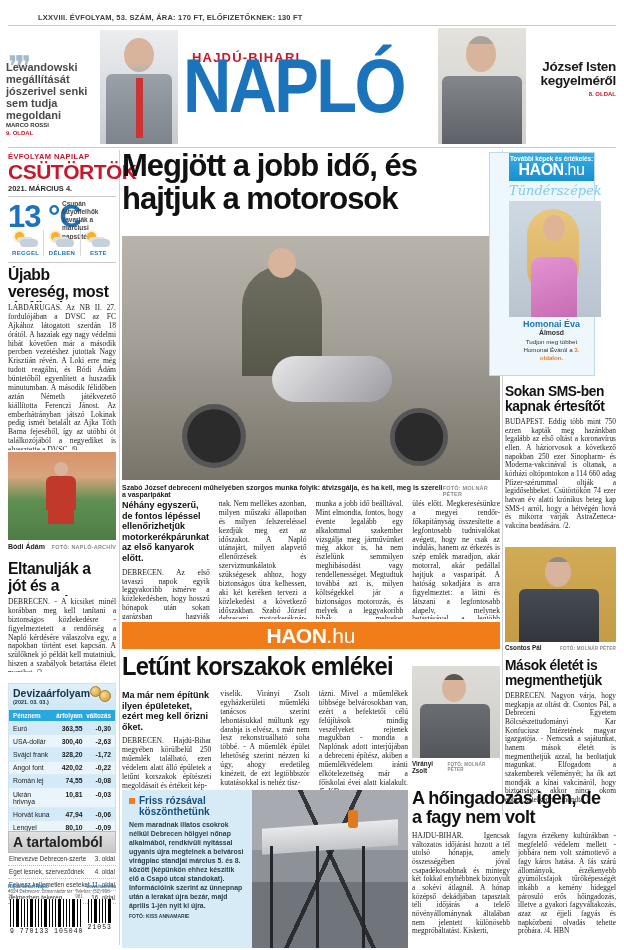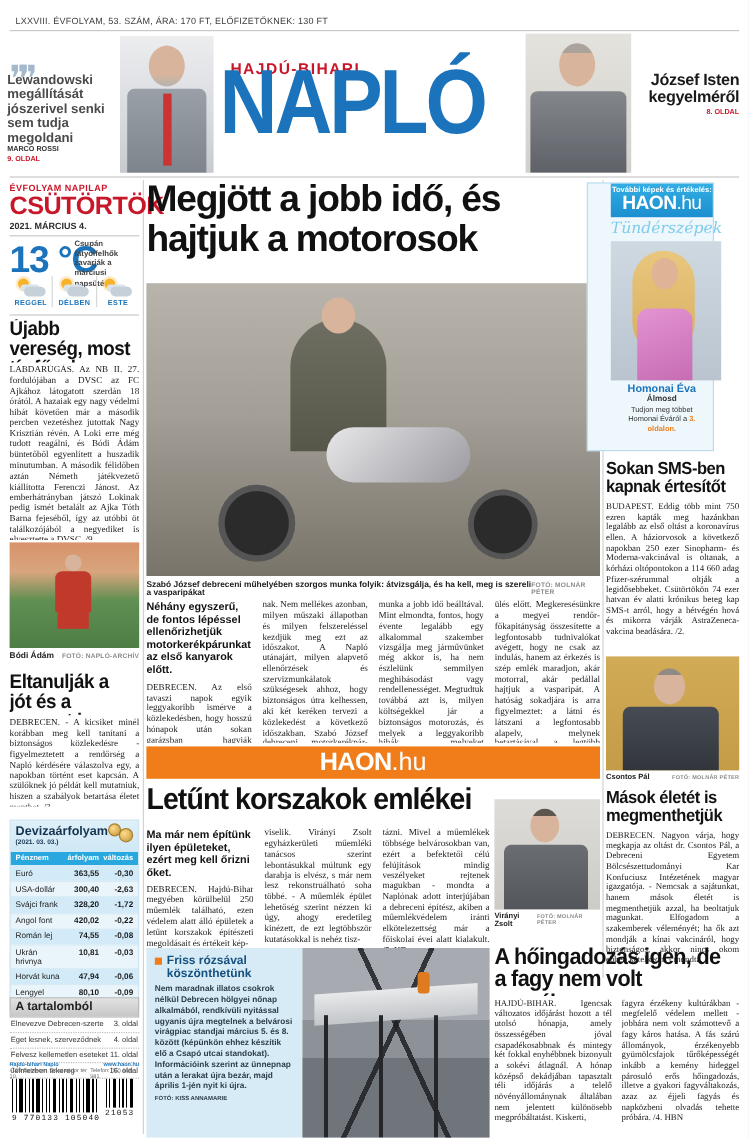--- a/index.html
+++ b/index.html
@@ -14,21 +14,21 @@
 
   
   .serif { font-family:"Liberation Serif", serif; text-align:justify; color:#1d1d1d; }
   .hl { font-weight:700; color:#111; letter-spacing:-0.4px; line-height:1.0; }
   .cond { transform:scaleX(.95); transform-origin:left top; }
   .credit { font-size:5.5px; font-weight:700; color:#8a8a8a; letter-spacing:.2px; }
   .capname { font-size:7px; font-weight:700; color:#222; }
   .red { color:#c9172a; }
 
   
-  .issue-line { left:13px; top:13px; width:580px; font-size:7.5px; font-weight:400; color:#3c3c3c; letter-spacing:.2px; }
+  .issue-line { left:38px; top:13px; width:580px; font-size:7.5px; font-weight:700; color:#3c3c3c; letter-spacing:.2px; }
   .rule-h { position:absolute; left:8px; right:8px; height:1px; background:#c9c9c9; }
   .rule-v { position:absolute; width:1px; background:#d2d2d2; }
 
   
   .quote-glyph { left:8px; top:55px; font-size:30px; color:#a4bacc; letter-spacing:-9px; line-height:.8; }
   .quote-text { left:6px; top:62px; width:92px; font-size:11px; line-height:1.08; font-weight:600; color:#4a4a4a; }
   .quote-author { left:6px; top:122px; font-size:6px; font-weight:700; color:#333; }
   .quote-page { left:6px; top:130px; font-size:6px; font-weight:700; }
   .kicker { left:192px; top:50px; font-size:13px; font-weight:700; color:#c9172a; letter-spacing:1.2px; }
   .napló { left:183px; top:48px; font-size:76px; font-weight:700; color:#1b74bb; letter-spacing:-3px; transform:scaleX(.88); transform-origin:left top; line-height:1.0; }
@@ -109,21 +109,21 @@
   .fx-cols { display:flex; background:#29a8e0; color:#fff; font-size:6.3px; font-weight:700; padding:2px 4px; }
   .fx-cols span:nth-child(1){ flex:1.2; } .fx-cols span:nth-child(2){ flex:1; text-align:right;} .fx-cols span:nth-child(3){ flex:.9; text-align:right;}
   .fx-row { display:flex; font-size:6.8px; padding:2.6px 4px; border-top:1px solid #d8ebf5; }
   .fx-row:nth-child(odd) { background:#d3ebf8; }
   .fx-row span:nth-child(1){ flex:1.2; color:#222; } 
   .fx-row span:nth-child(2){ flex:1; text-align:right; font-weight:700; }
   .fx-row span:nth-child(3){ flex:.9; text-align:right; font-weight:700; }
 
   
   .toc { left:8px; top:831px; width:108px; }
-  .toc-title { background:linear-gradient(180deg,#e2e2e2,#c7c7c7); border:1px solid #bbb; font-size:10px; font-weight:700; color:#222; padding:2px 4px; }
+  .toc-title { background:linear-gradient(180deg,#e2e2e2,#c7c7c7); border:1px solid #bbb; font-size:14px; font-weight:700; color:#222; padding:2px 4px; }
   .toc-item { display:flex; justify-content:space-between; font-size:6.3px; color:#333; padding:2.4px 1px; border-bottom:1px dotted #bdbdbd; }
   .toc-item .pg { color:#333; }
 
   
   .imprint { left:8px; top:884px; width:108px; display:flex; justify-content:space-between; font-size:4.6px; color:#6b6b6b; }
   .imprint .nm { color:#1b74bb; font-weight:700; }
   .imprint .web { color:#1b74bb; font-weight:700; text-align:right; }
   .barcode { left:10px; top:899px; width:104px; height:40px; display:flex; gap:4px; align-items:flex-start; }
   .bars { height:28px; background:repeating-linear-gradient(90deg,#000 0 1px,#fff 1px 3px,#000 3px 4px,#fff 4px 6px,#000 6px 9px,#fff 9px 11px,#000 11px 12px,#fff 12px 14px); }
   .bars-main { width:72px; }

